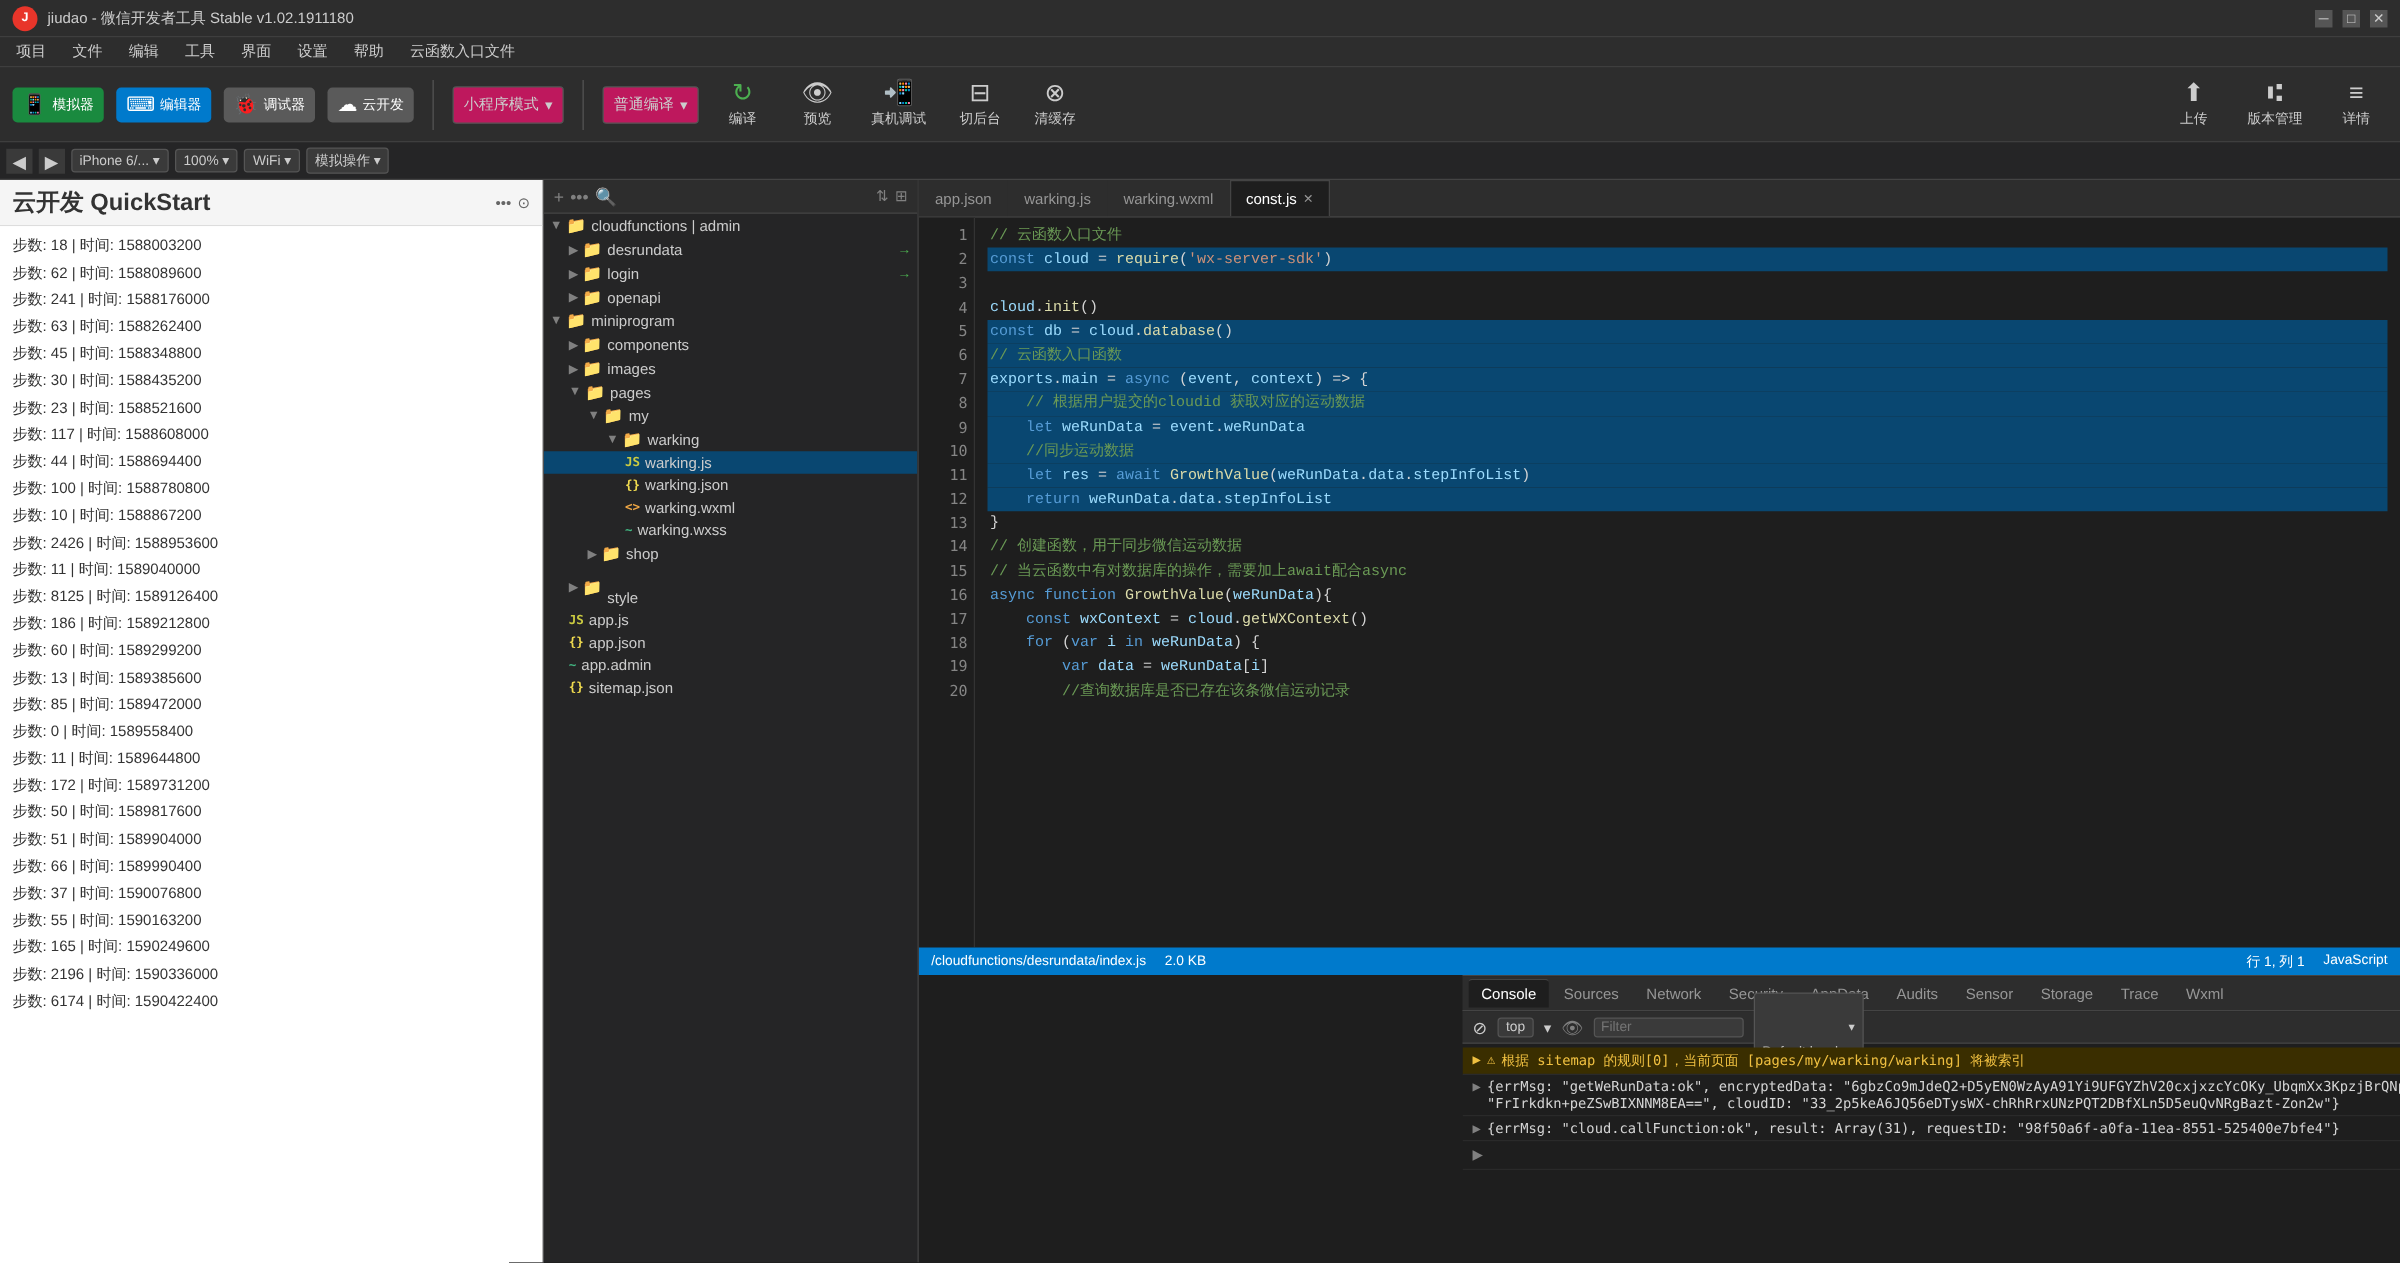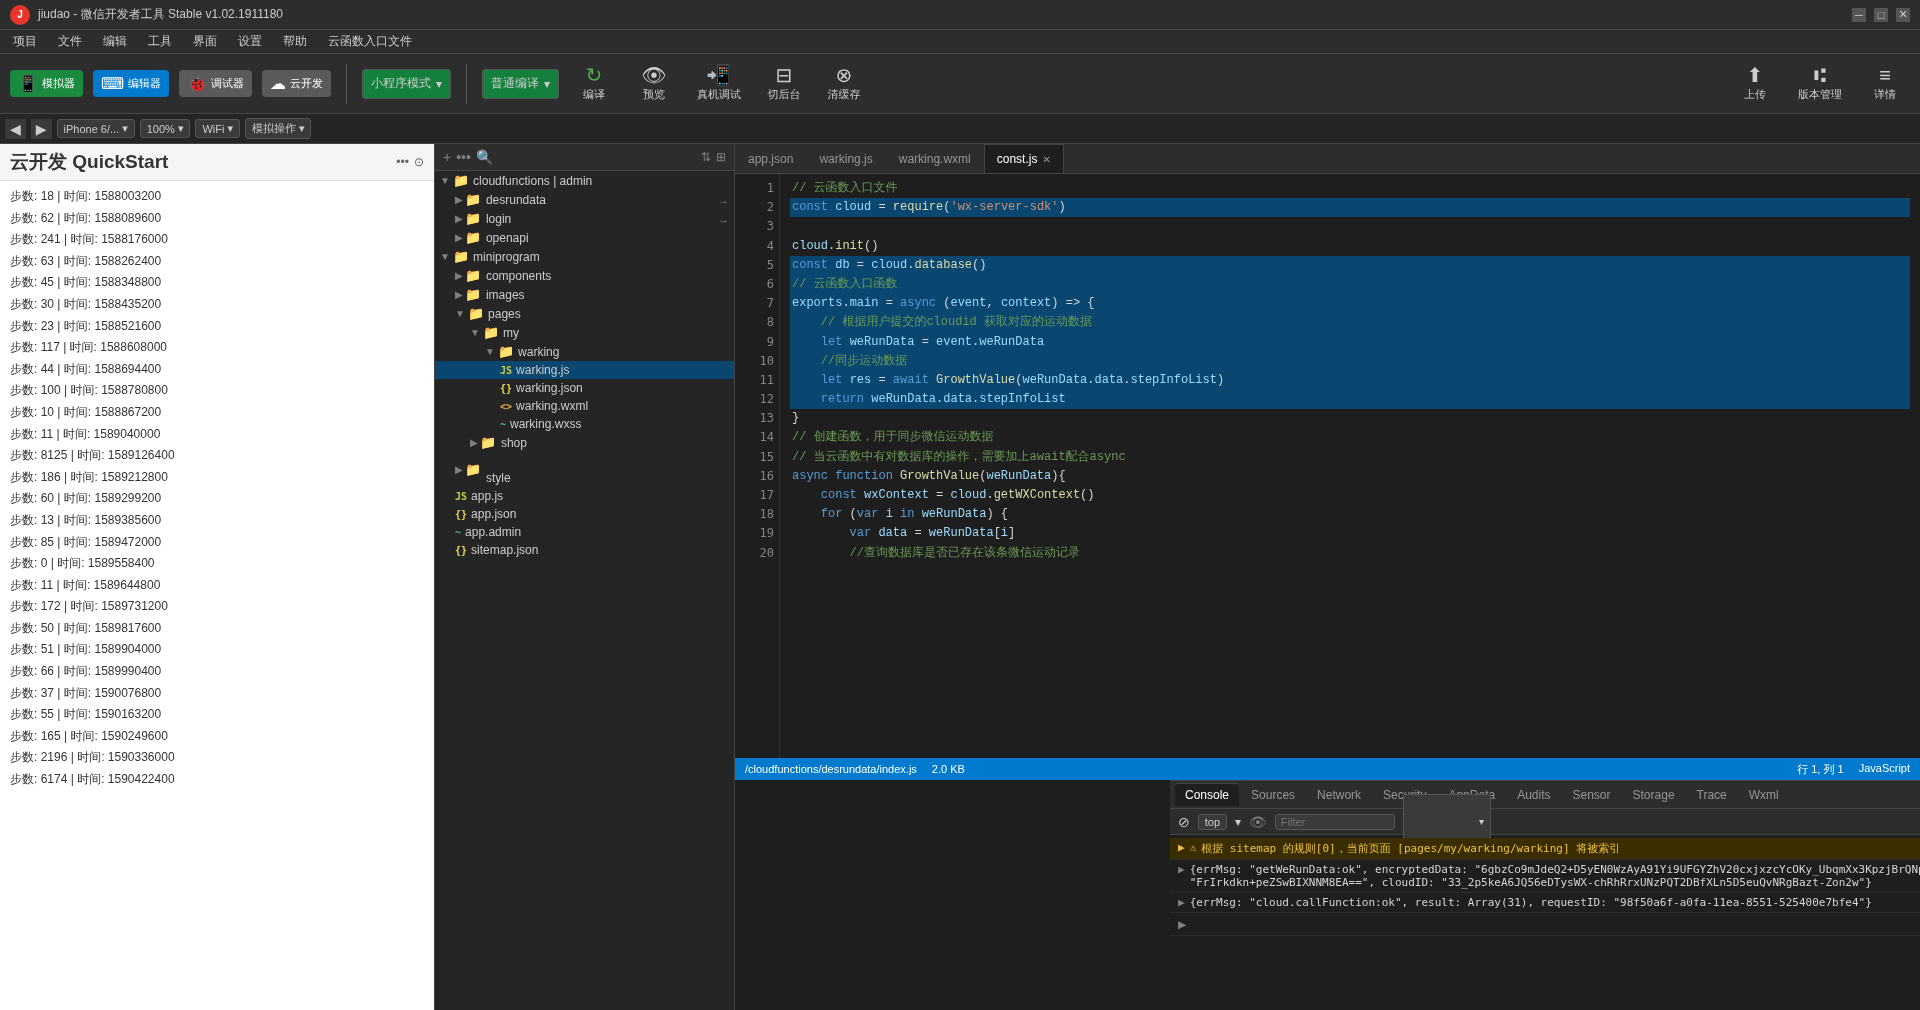--- a/index.html
+++ b/index.html
@@ -95,21 +95,21 @@
       font-size: 18px;
       line-height: 1;
     }
     .toolbar-separator {
       width: 1px;
       height: 40px;
       background: #555;
       margin: 0 5px;
     }
     .toolbar-dropdown {
-      background: #15803d;
+      background: #be185d;
       border: 1px solid #555;
       border-radius: 3px;
       padding: 4px 8px;
       color: #ccc;
       font-size: 12px;
       display: flex;
       align-items: center;
       gap: 5px;
       cursor: pointer;
       height: 30px;
@@ -504,20 +504,21 @@
           <div>步数: 62 | 时间: 1588089600</div>
           <div>步数: 241 | 时间: 1588176000</div>
           <div>步数: 63 | 时间: 1588262400</div>
           <div>步数: 45 | 时间: 1588348800</div>
           <div>步数: 30 | 时间: 1588435200</div>
           <div>步数: 23 | 时间: 1588521600</div>
           <div>步数: 117 | 时间: 1588608000</div>
           <div>步数: 44 | 时间: 1588694400</div>
           <div>步数: 100 | 时间: 1588780800</div>
           <div>步数: 10 | 时间: 1588867200</div>
+          <div>步数: 2426 | 时间: 1588953600</div>
           <div>步数: 11 | 时间: 1589040000</div>
           <div>步数: 8125 | 时间: 1589126400</div>
           <div>步数: 186 | 时间: 1589212800</div>
           <div>步数: 60 | 时间: 1589299200</div>
           <div>步数: 13 | 时间: 1589385600</div>
           <div>步数: 85 | 时间: 1589472000</div>
           <div>步数: 0 | 时间: 1589558400</div>
           <div>步数: 11 | 时间: 1589644800</div>
           <div>步数: 172 | 时间: 1589731200</div>
           <div>步数: 50 | 时间: 1589817600</div>

